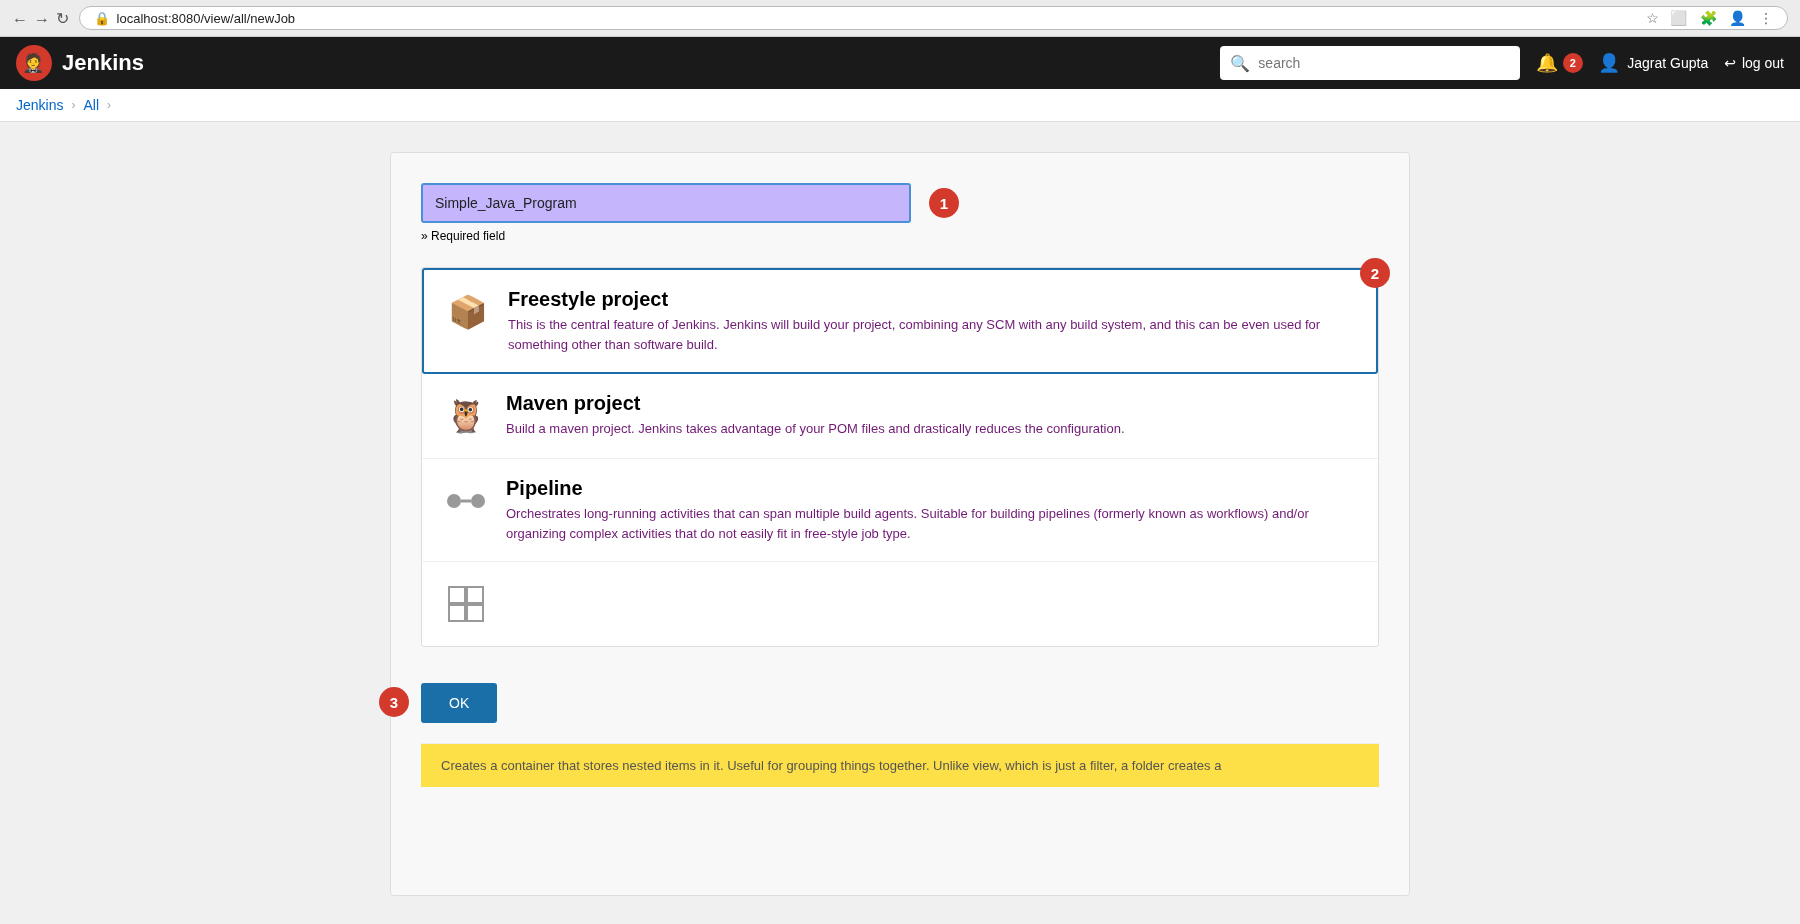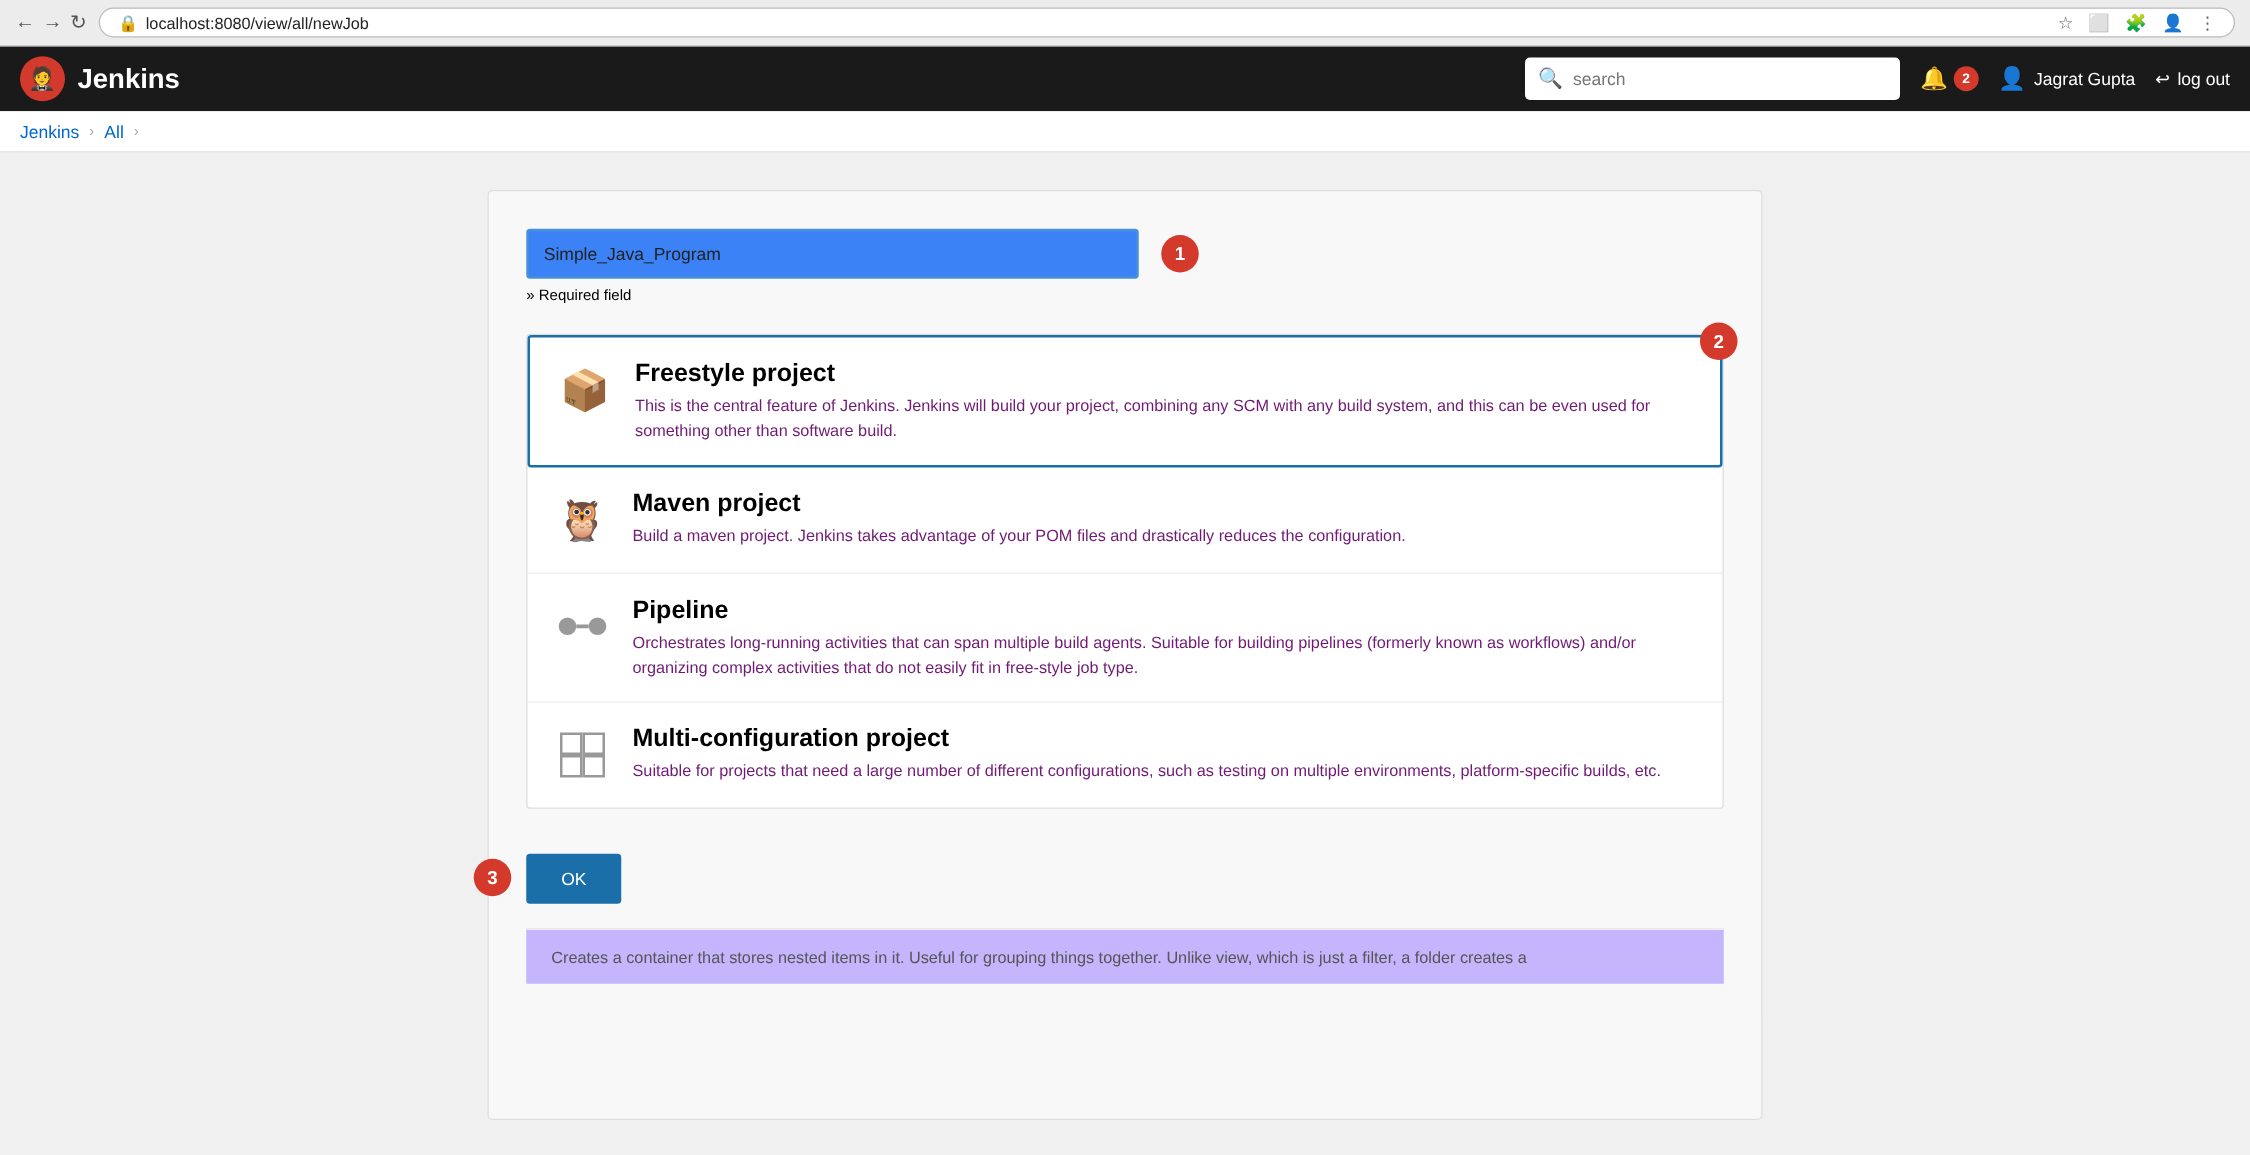--- a/index.html
+++ b/index.html
@@ -202,21 +202,21 @@
       color: #222;
       margin-bottom: 20px;
     }
 
     .item-name-input {
       width: 490px;
       padding: 10px 12px;
       border: 2px solid #4a90d9;
       border-radius: 3px;
       font-size: 14px;
-      background: #3b82f6;
+      background: #c4b5fd;
       color: #222;
       outline: none;
     }
     .required-field {
       font-size: 12px;
       color: #000000;
       margin-top: 6px;
       margin-bottom: 24px;
     }
 
@@ -411,35 +411,31 @@
 
       <div class="job-type-item">
         <div class="job-icon">
           <svg width="40" height="40" viewBox="0 0 40 40">
             <rect x="3" y="3" width="16" height="16" fill="none" stroke="#999" stroke-width="2"></rect>
             <rect x="21" y="3" width="16" height="16" fill="none" stroke="#999" stroke-width="2"></rect>
             <rect x="3" y="21" width="16" height="16" fill="none" stroke="#999" stroke-width="2"></rect>
             <rect x="21" y="21" width="16" height="16" fill="none" stroke="#999" stroke-width="2"></rect>
           </svg>
         </div>
-        <div class="job-type-info">
-          <h3>Multi-configuration project</h3>
-          <p>Suitable for projects that need a large number of different configurations, such as testing on multiple environments, platform-specific builds, etc.</p>
-        </div>
       </div>
 
     </div>
 
     
     <div style="position: relative; display: inline-block; margin-top: 20px;">
       <div class="ok-area">
         <button class="ok-btn">OK</button>
       </div>
       <div class="step-badge" style="left: -42px; top: 50%; transform: translateY(-60%);">3</div>
     </div>
 
     
-    <div style="padding: 14px 20px; color: #555; font-size: 13px; border-top: 1px solid #eee; background: #c4b5fd;">
+    <div style="padding: 14px 20px; color: #555; font-size: 13px; border-top: 1px solid #eee; background: #fde047;">
       <span>Creates a container that stores nested items in it. Useful for grouping things together. Unlike view, which is just a filter, a folder creates a</span>
     </div>
 
   </div>
 </div>
 
 </body></html>

